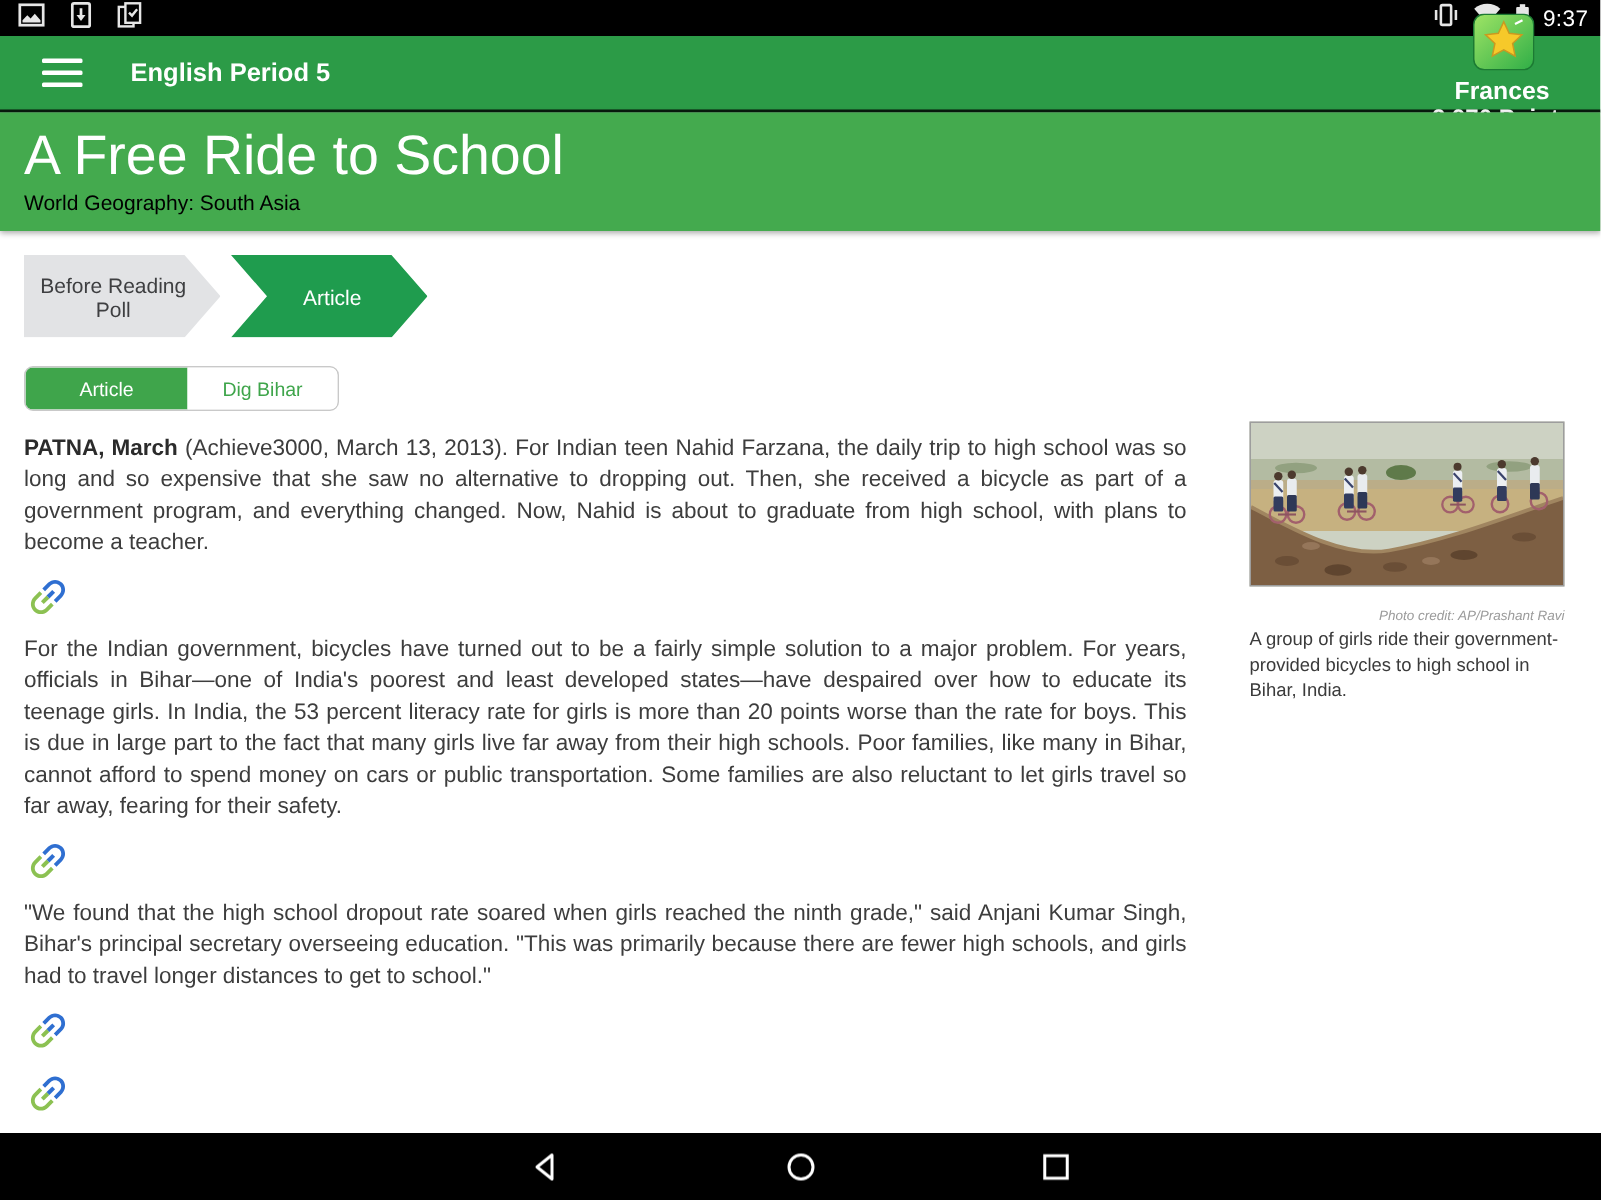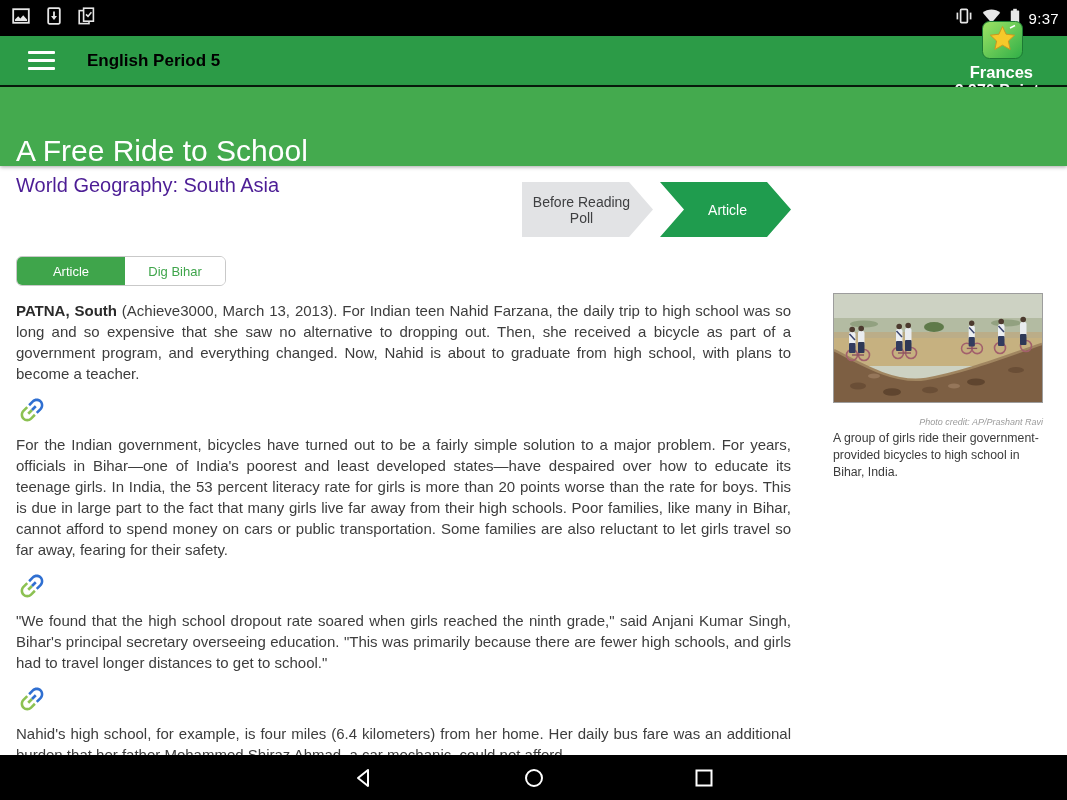--- a/index.html
+++ b/index.html
@@ -1,49 +1,49 @@
 <!DOCTYPE html>
 <html><head>
 <meta charset="utf-8">
 <style>
   * { box-sizing: border-box; }
   html, body { margin: 0; padding: 0; width: 1067px; height: 800px; overflow: hidden;
     font-family: "Liberation Sans", sans-serif; background: #ffffff; }
 
   
-  .status-bar { height: 36px; background: #000; display: flex; align-items: center;
+  .status-bar { height: 24px; background: #000; display: flex; align-items: center;
     padding: 0 8px; color: #e8e8e8; }
   .status-left { display: flex; align-items: center; gap: 17px; margin-left: 4px; }
   .status-right { margin-left: auto; display: flex; align-items: center; gap: 9px; }
   .status-time { color: #fff; font-size: 15px; letter-spacing: .3px; }
 
   
   .app-bar { height: 51px; background: #2c9b47; display: flex; align-items: center;
     padding: 0 16px; border-bottom: 2px solid rgba(0,0,0,0.82); }
   .hamburger { width: 27px; height: 19px; display: flex; flex-direction: column;
     justify-content: space-between; cursor: pointer; margin-left: 12px; }
   .hamburger span { display: block; height: 3.4px; background: #fff; border-radius: 1px; }
-  .class-name { color: #000000; font-weight: bold; font-size: 17px; margin-left: 32px; }
+  .class-name { color: #ffffff; font-weight: bold; font-size: 17px; margin-left: 32px; }
   .user-area { margin-left: auto; display: flex; align-items: center; flex-direction: column; }
   .user-name { color: #fff; font-weight: bold; font-size: 16.5px; margin: 0 18px 0 16px; }
   .user-points { color: #fff; font-weight: bold; font-size: 16px; margin-right: 2px; }
 
   
   .page-header { height: 79px; background: #44aa4e; padding: 9px 16px 0 16px;
     position: relative; z-index: 2; box-shadow: 0 1px 4px rgba(0,0,0,0.35); }
-  .page-title { color: #fff; font-size: 30px; font-weight: 400; line-height: 40px; margin-top: 35px; }
-  .page-subtitle { color: #4c1d95; font-size: 20px; margin-top: 3px; }
+  .page-title { color: #fff; font-size: 37px; font-weight: 400; line-height: 40px; }
+  .page-subtitle { color: #000000; font-size: 14px; margin-top: 3px; }
 
   
   .content { display: flex; padding: 16px 16px 0 16px; background: #fff; }
   .main-col { width: 775px; }
   .side-col { width: 210px; margin-left: 42px; padding-top: 111px; }
 
   
-  .steps { display: flex; gap: 7px; margin-bottom: 19px; justify-content: flex-end; }
+  .steps { display: flex; gap: 7px; margin-bottom: 19px; }
   .step { width: 131px; height: 55px; background: #e2e3e5; color: #3e3f41;
     display: flex; align-items: center; justify-content: center; text-align: center;
     font-size: 14px; line-height: 16px; padding: 0 20px 0 24px; cursor: pointer;
     clip-path: polygon(0 0, calc(100% - 24px) 0, 100% 50%, calc(100% - 24px) 100%, 0 100%, 24px 50%); }
   .step.first { clip-path: polygon(0 0, calc(100% - 24px) 0, 100% 50%, calc(100% - 24px) 100%, 0 100%);
     padding-left: 8px; }
   .step.active { background: #1f9c4e; color: #fff; }
 
   
   .tabs { display: inline-flex; border: 1px solid #c9c9c9; border-radius: 6px;
@@ -161,21 +161,21 @@
       <div class="step active">Article</div>
     </div>
 
     
     <div class="tabs">
       <div class="tab active">Article</div>
       <div class="tab inactive">Dig Bihar</div>
     </div>
 
     
-    <p class="para"><b>PATNA, South</b><span> (Achieve3000, March 13, 2013). For Indian teen Nahid Farzana, the daily trip to high school was so long and so expensive that she saw no alternative to dropping out. Then, she received a bicycle as part of a government program, and everything changed. Now, Nahid is about to graduate from high school, with plans to become a teacher.</span></p>
+    <p class="para"><b>PATNA, March</b><span> (Achieve3000, March 13, 2013). For Indian teen Nahid Farzana, the daily trip to high school was so long and so expensive that she saw no alternative to dropping out. Then, she received a bicycle as part of a government program, and everything changed. Now, Nahid is about to graduate from high school, with plans to become a teacher.</span></p>
 
     <div class="link-row">
       <span class="link-btn">
         <svg width="32" height="32" viewBox="0 0 24 24">
           <g transform="rotate(-45 12 12)">
             <path fill="#8cc152" d="M3.9 12c0-1.71 1.39-3.1 3.1-3.1h4V7H7c-2.76 0-5 2.24-5 5s2.24 5 5 5h4v-1.9H7c-1.71 0-3.1-1.39-3.1-3.1z"></path>
             <path fill="#2f6fd1" d="M17 7h-4v1.9h4c1.71 0 3.1 1.39 3.1 3.1s-1.39 3.1-3.1 3.1h-4V17h4c2.76 0 5-2.24 5-5s-2.24-5-5-5z"></path>
             <path fill="#8cc152" d="M8 11h4v2H8z"></path>
             <path fill="#2f6fd1" d="M12 11h4v2h-4z"></path>
           </g>
@@ -206,21 +206,20 @@
           <g transform="rotate(-45 12 12)">
             <path fill="#8cc152" d="M3.9 12c0-1.71 1.39-3.1 3.1-3.1h4V7H7c-2.76 0-5 2.24-5 5s2.24 5 5 5h4v-1.9H7c-1.71 0-3.1-1.39-3.1-3.1z"></path>
             <path fill="#2f6fd1" d="M17 7h-4v1.9h4c1.71 0 3.1 1.39 3.1 3.1s-1.39 3.1-3.1 3.1h-4V17h4c2.76 0 5-2.24 5-5s-2.24-5-5-5z"></path>
             <path fill="#8cc152" d="M8 11h4v2H8z"></path>
             <path fill="#2f6fd1" d="M12 11h4v2h-4z"></path>
           </g>
         </svg>
       </span>
     </div>
 
-    <p class="para">Nahid's high school, for example, is four miles (6.4 kilometers) from her home. Her daily bus fare was an additional burden that her father Mohammed Shiraz Ahmad, a car mechanic, could not afford.</p>
 
     <div class="link-row">
       <span class="link-btn">
         <svg width="32" height="32" viewBox="0 0 24 24">
           <g transform="rotate(-45 12 12)">
             <path fill="#8cc152" d="M3.9 12c0-1.71 1.39-3.1 3.1-3.1h4V7H7c-2.76 0-5 2.24-5 5s2.24 5 5 5h4v-1.9H7c-1.71 0-3.1-1.39-3.1-3.1z"></path>
             <path fill="#2f6fd1" d="M17 7h-4v1.9h4c1.71 0 3.1 1.39 3.1 3.1s-1.39 3.1-3.1 3.1h-4V17h4c2.76 0 5-2.24 5-5s-2.24-5-5-5z"></path>
             <path fill="#8cc152" d="M8 11h4v2H8z"></path>
             <path fill="#2f6fd1" d="M12 11h4v2h-4z"></path>
           </g>

